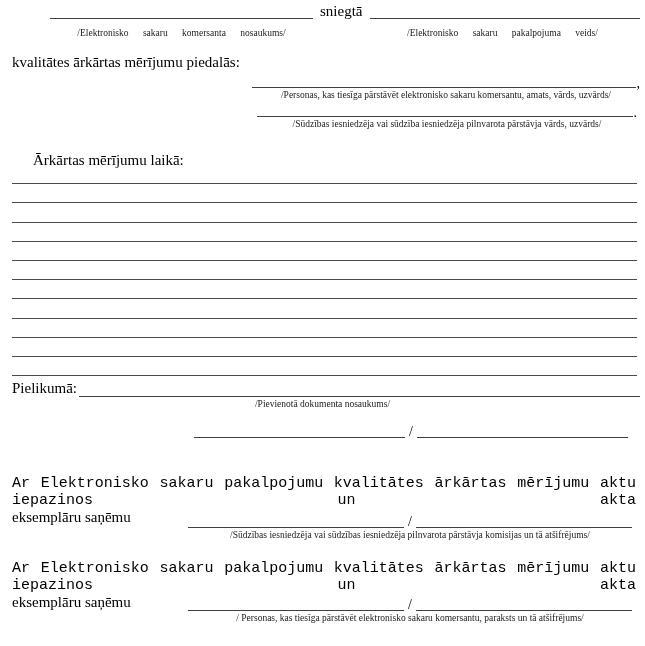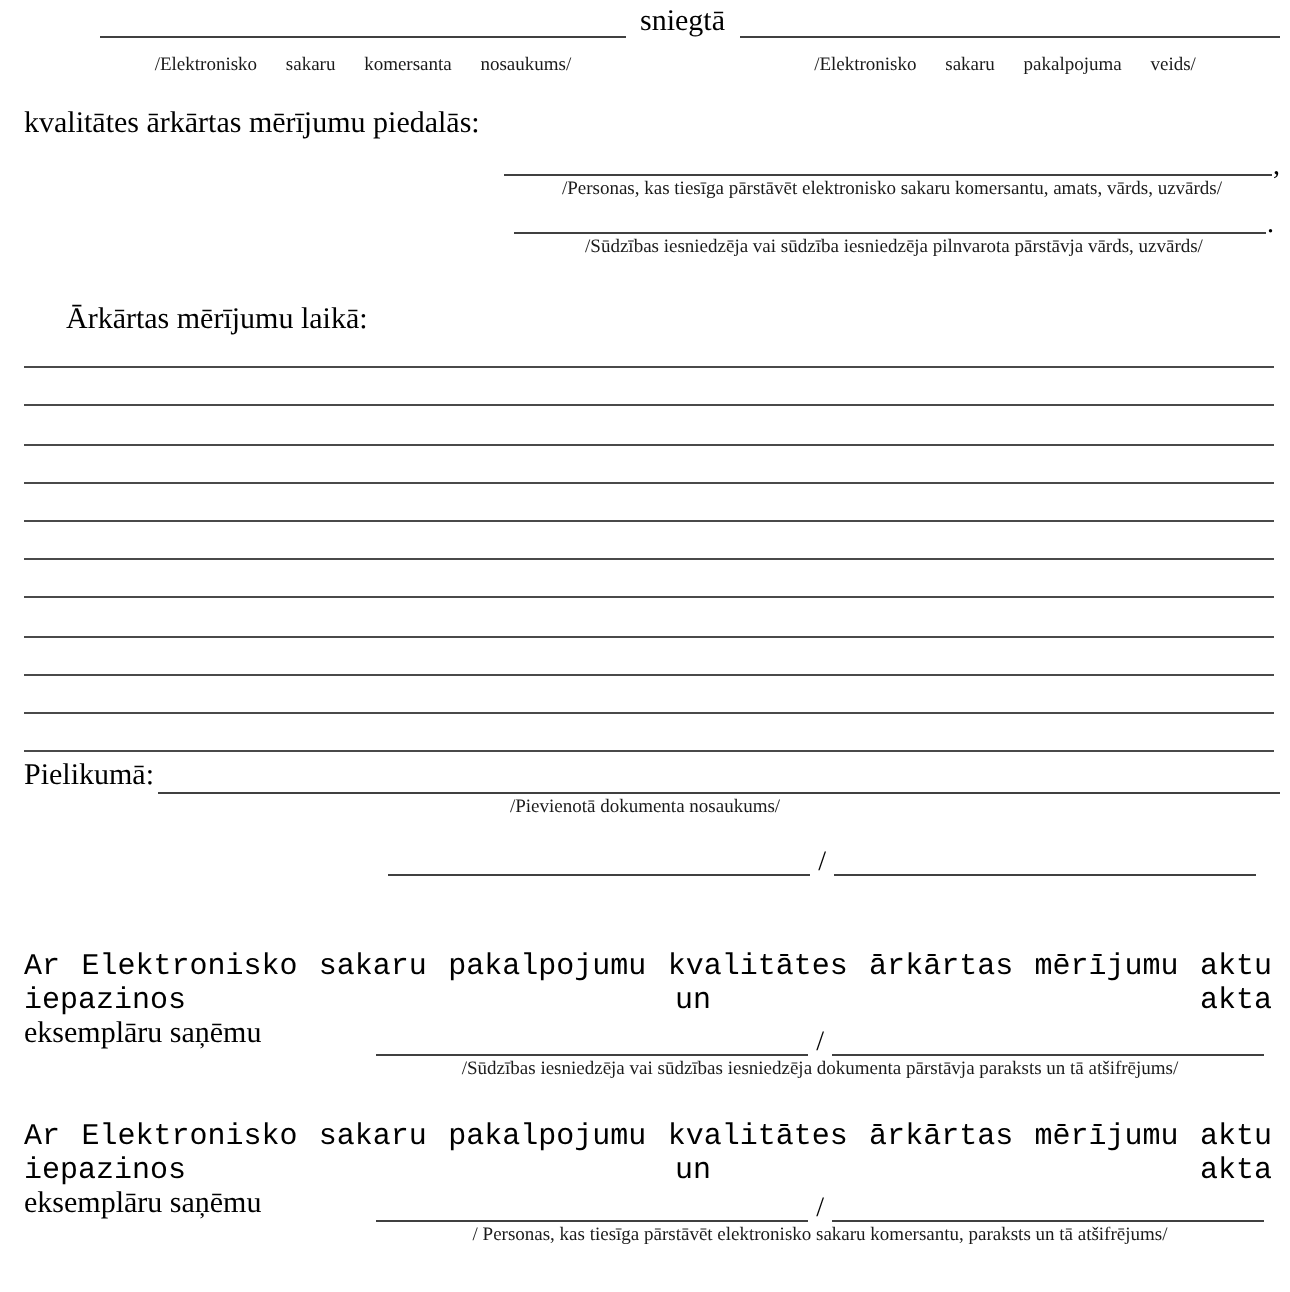--- a/index.html
+++ b/index.html
@@ -97,21 +97,21 @@
     <div class="jline">Ar Elektronisko sakaru pakalpojumu kvalitātes ārkārtas mērījumu aktu iepazinos un akta</div>
     <div>eksemplāru saņēmu</div>
   </div>
 
   <div class="abs" style="top:515px;left:188px;right:13px;">
     <div class="sigpair">
       <span class="fill-line"></span>
       <span class="slash">/</span>
       <span class="fill-line"></span>
     </div>
-    <span class="small-label center-label">/Sūdzības iesniedzēja vai sūdzības iesniedzēja dokumenta pārstāvja paraksts un tā atšifrējums/</span>
+    <span class="small-label center-label">/Sūdzības iesniedzēja vai sūdzības iesniedzēja pilnvarota pārstāvja komisijas un tā atšifrējums/</span>
   </div>
 
   <div class="abs para" style="top:560px;left:12px;right:9px;">
     <div class="jline">Ar Elektronisko sakaru pakalpojumu kvalitātes ārkārtas mērījumu aktu iepazinos un akta</div>
     <div>eksemplāru saņēmu</div>
   </div>
 
   <div class="abs" style="top:598px;left:188px;right:13px;">
     <div class="sigpair">
       <span class="fill-line"></span>

